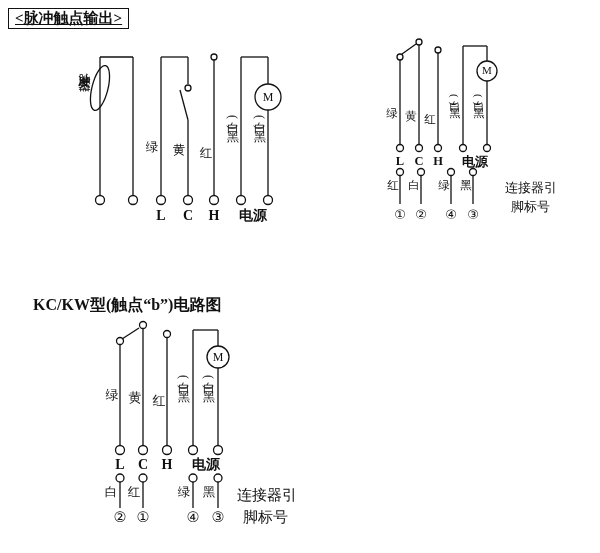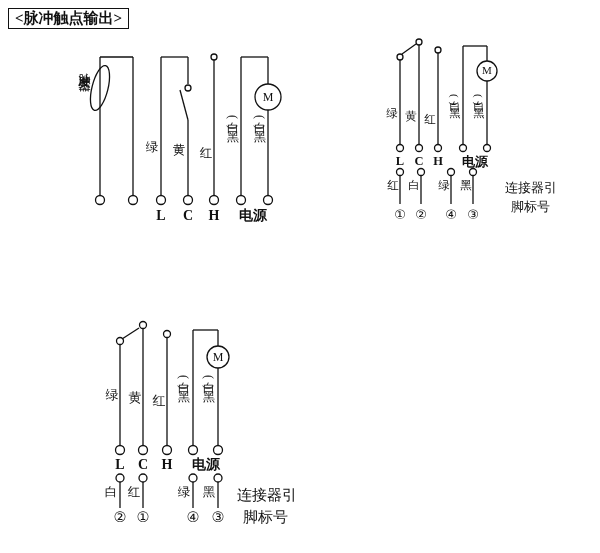--- a/index.html
+++ b/index.html
@@ -7,21 +7,21 @@
     width:600px;height:553px;background:#ffffff;color:#111;
     font-family:"Liberation Serif","DejaVu Serif",serif;
   }
   #canvas{position:relative;width:600px;height:553px;background:#ffffff;overflow:hidden;}
   svg.layer{position:absolute;left:0;top:0;}
   .t{position:absolute;white-space:nowrap;line-height:1;color:#111;}
   .cx{transform:translateX(-50%);}
   .v{writing-mode:vertical-rl;text-orientation:mixed;letter-spacing:3px;}
   .b{font-weight:bold;}
   .num{font-family:"DejaVu Sans","Liberation Sans",sans-serif;}
-  .boxed{border:1.5px solid #111;padding:2px 6px;}
+  .boxed{border:1.5px solid #111;padding:2px 6px;text-decoration:underline;}
 </style>
 </head>
 <body>
 
 <div id="canvas">
 
   <svg class="layer" width="600" height="553" viewBox="0 0 600 553" fill="none" stroke="#111" stroke-width="1.3">
 
     <g>
       <line x1="100" y1="57" x2="100" y2="195.5"></line>
@@ -144,20 +144,21 @@
   <div class="t cx" style="left:414px;top:180px;font-size:11.5px;">白</div>
   <div class="t cx" style="left:444px;top:180px;font-size:11.5px;">绿</div>
   <div class="t cx" style="left:466px;top:180px;font-size:11.5px;">黑</div>
   <div class="t cx num" style="left:400px;top:208px;font-size:13px;">①</div>
   <div class="t cx num" style="left:421px;top:208px;font-size:13px;">②</div>
   <div class="t cx num" style="left:451px;top:208px;font-size:13px;">④</div>
   <div class="t cx num" style="left:473px;top:208px;font-size:13px;">③</div>
   <div class="t" style="left:505px;top:181px;font-size:13px;">连接器引</div>
   <div class="t" style="left:511px;top:200px;font-size:13px;">脚标号</div>
 
+  <div class="t b" style="left:33px;top:297px;font-size:16px;">KC/KW型(触点“b”)电路图</div>
   <div class="t cx" style="left:218px;top:351px;font-size:12px;">M</div>
   <div class="t cx" style="left:112px;top:388px;font-size:13px;">绿</div>
   <div class="t cx" style="left:135px;top:391px;font-size:13px;">黄</div>
   <div class="t cx" style="left:159px;top:394px;font-size:13px;">红</div>
   <div class="t v" style="left:178px;top:372px;font-size:12px;">白(黑)</div>
   <div class="t v" style="left:203px;top:372px;font-size:12px;">白(黑)</div>
   <div class="t cx b" style="left:120px;top:458px;font-size:14px;">L</div>
   <div class="t cx b" style="left:143px;top:458px;font-size:14px;">C</div>
   <div class="t cx b" style="left:167px;top:458px;font-size:14px;">H</div>
   <div class="t cx b" style="left:206px;top:458px;font-size:14px;">电源</div>

